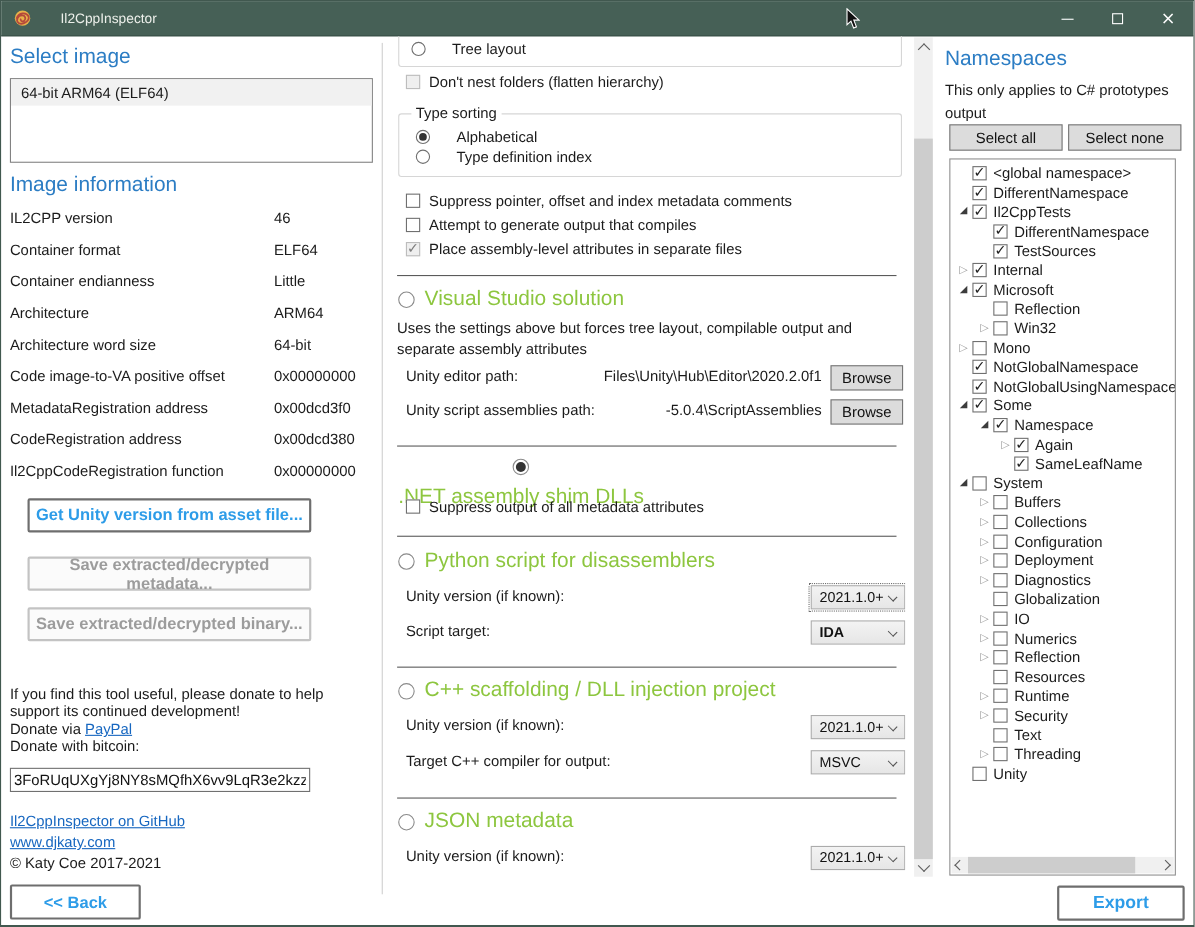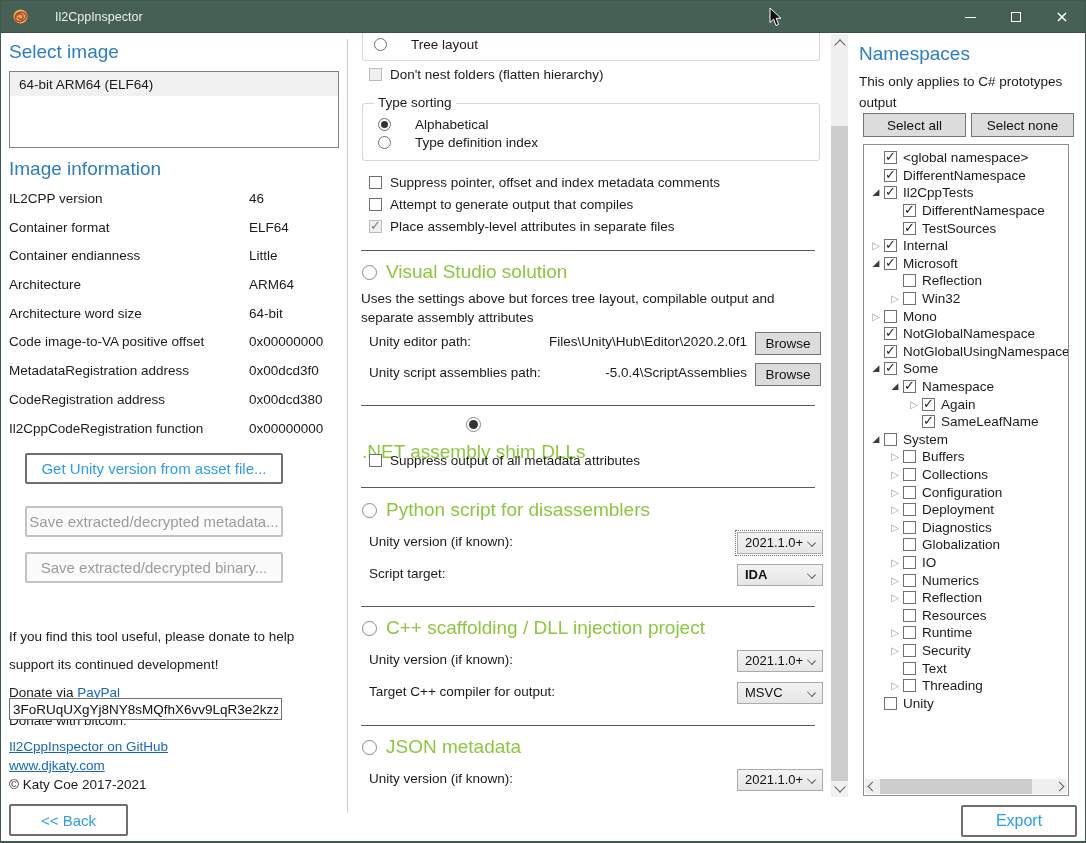--- a/index.html
+++ b/index.html
@@ -23,21 +23,21 @@
   
   .h-blue{ font-size:19px; color:#2C7DC4; font-weight:400; }
   .cb{ width:13px; height:13px; border:1px solid #707070; background:#fff; flex:none; position:relative; }
   .cb.checked::after{ content:"\2713"; position:absolute; left:0px; top:-3px; font-size:13px; font-weight:bold; color:#222; }
   .cb.disabled{ border-color:#bdbdbd; background:#efefef; }
   .cb.disabled.checked::after{ color:#7e7e7e; }
   .radio{ width:13px; height:13px; border:1px solid #707070; border-radius:50%; background:#fff; flex:none; position:relative; }
   .radio.big{ width:15px; height:15px; border-color:#8a8a8a; }
   .radio.checked::after{ content:""; position:absolute; inset:2px; border-radius:50%; background:#333; }
   .btn-outline{ background:#fff; border:2px solid #6E6E6E; border-radius:2px; color:#2D9CE8;
-    font-size:15px; display:flex; align-items:center; justify-content:center; font-family:inherit; }
+    font-size:15px; display:flex; align-items:center; justify-content:center; font-family:inherit;font-weight:bold; }
   .btn-outline.disabled{ border-color:#C3C3C3; color:#9C9C9C; background:#FBFBFB; }
   .btn-gray{ background:#DCDCDC; border:1px solid #767676; font-size:13.5px; color:#111;
     display:flex; align-items:center; justify-content:center; font-family:inherit; }
   .link{ color:#1767C0; text-decoration:underline; cursor:pointer; }
   .combo{ position:absolute; height:22px; background:linear-gradient(#F3F3F3,#E6E6E6);
     border:1px solid #ABABAB; font-size:13px; padding:2px 0 0 7px; color:#111; }
   .combo .chev{ position:absolute; right:7px; top:6px; width:7px; height:7px;
     border-right:1.4px solid #555; border-bottom:1.4px solid #555; transform:rotate(45deg) scale(1,0.8); }
   .combo.focused{ outline:1px dotted #6f6f6f; outline-offset:1px; }
   .chev-up{ width:8px; height:8px; border-left:1.4px solid #5E5E5E; border-top:1.4px solid #5E5E5E; transform:rotate(45deg); margin-top:4px;}
@@ -50,21 +50,21 @@
   .listbox{ position:absolute; top:32px; left:0; right:0; height:77px; border:1px solid #828282; background:#fff; overflow:hidden; }
   .listbox .item{ height:24px; background:#F1F1F1; display:flex; align-items:center; padding-left:9px; }
   .info-heading{ position:absolute; top:119px; left:0; }
   .info-rows{ position:absolute; top:152px; left:0; right:0; }
   .info-row{ height:20px; margin-bottom:8.7px; position:relative; }
   .info-row .lab{ position:absolute; left:0; }
   .info-row .val{ position:absolute; left:240px; }
   .btn-unity{ position:absolute; top:414px; left:16px; width:258px; height:31px; }
   .btn-meta { position:absolute; top:467px; left:16px; width:258px; height:31px; }
   .btn-bin  { position:absolute; top:513px; left:16px; width:258px; height:31px; }
-  .donate{ position:absolute; top:584px; left:0; right:0; line-height:28px; }
+  .donate{ position:absolute; top:584px; left:0; right:0; line-height:16px; }
   .btc-input{ position:absolute; top:659px; left:0; width:273px; height:22px; border:1px solid #707070;
     font-family:inherit; font-size:13.5px; padding:1px 3px; color:#111; background:#fff; }
   .gh-link{ position:absolute; top:700px; left:0; }
   .site-link{ position:absolute; top:719px; left:0; }
   .copyright{ position:absolute; top:738px; left:0; }
   .btn-back{ position:absolute; top:765px; left:0; width:119px; height:32px; }
   .v-divider{ position:absolute; left:346px; top:38px; height:774px; width:1px; background:#CFCFCF; }
   
   .mid-panel{ position:absolute; left:352px; top:32px; width:470px; height:769px; overflow:hidden; }
   .groupbox{ position:absolute; left:9px; right:3px; border:1px solid #D6D6D6; border-radius:3px; }

